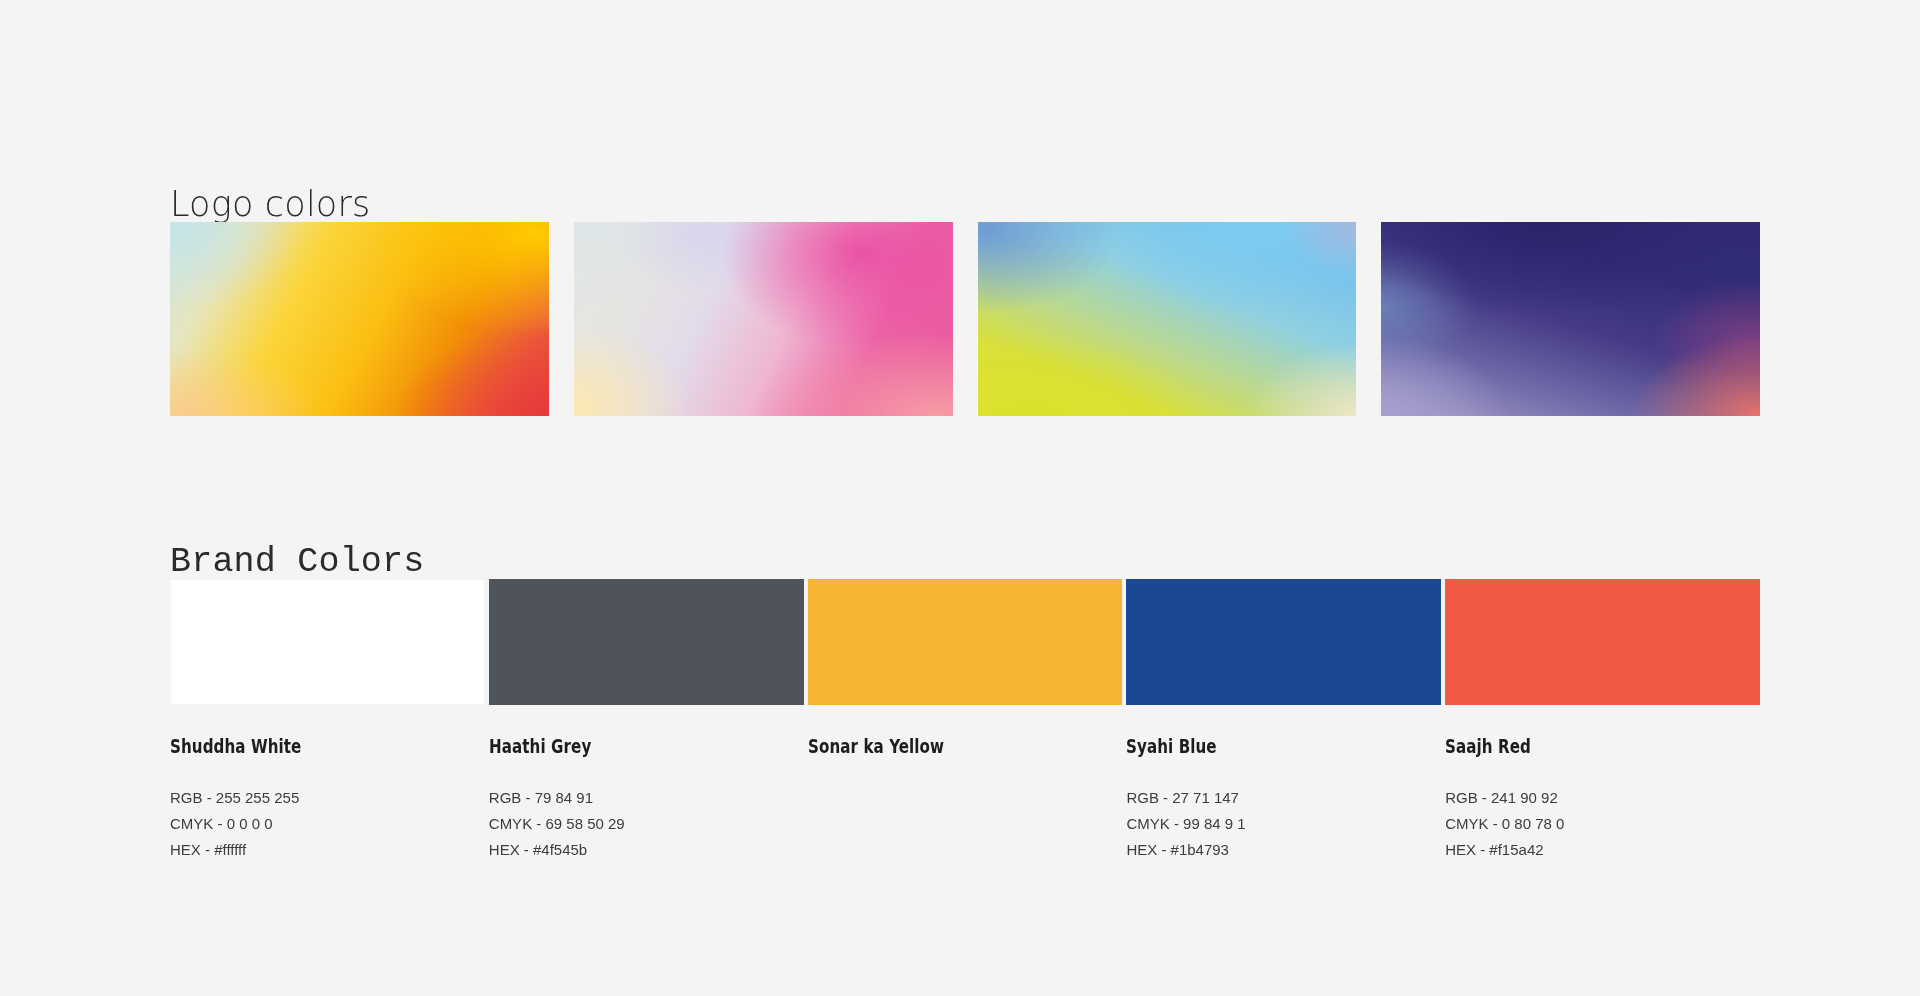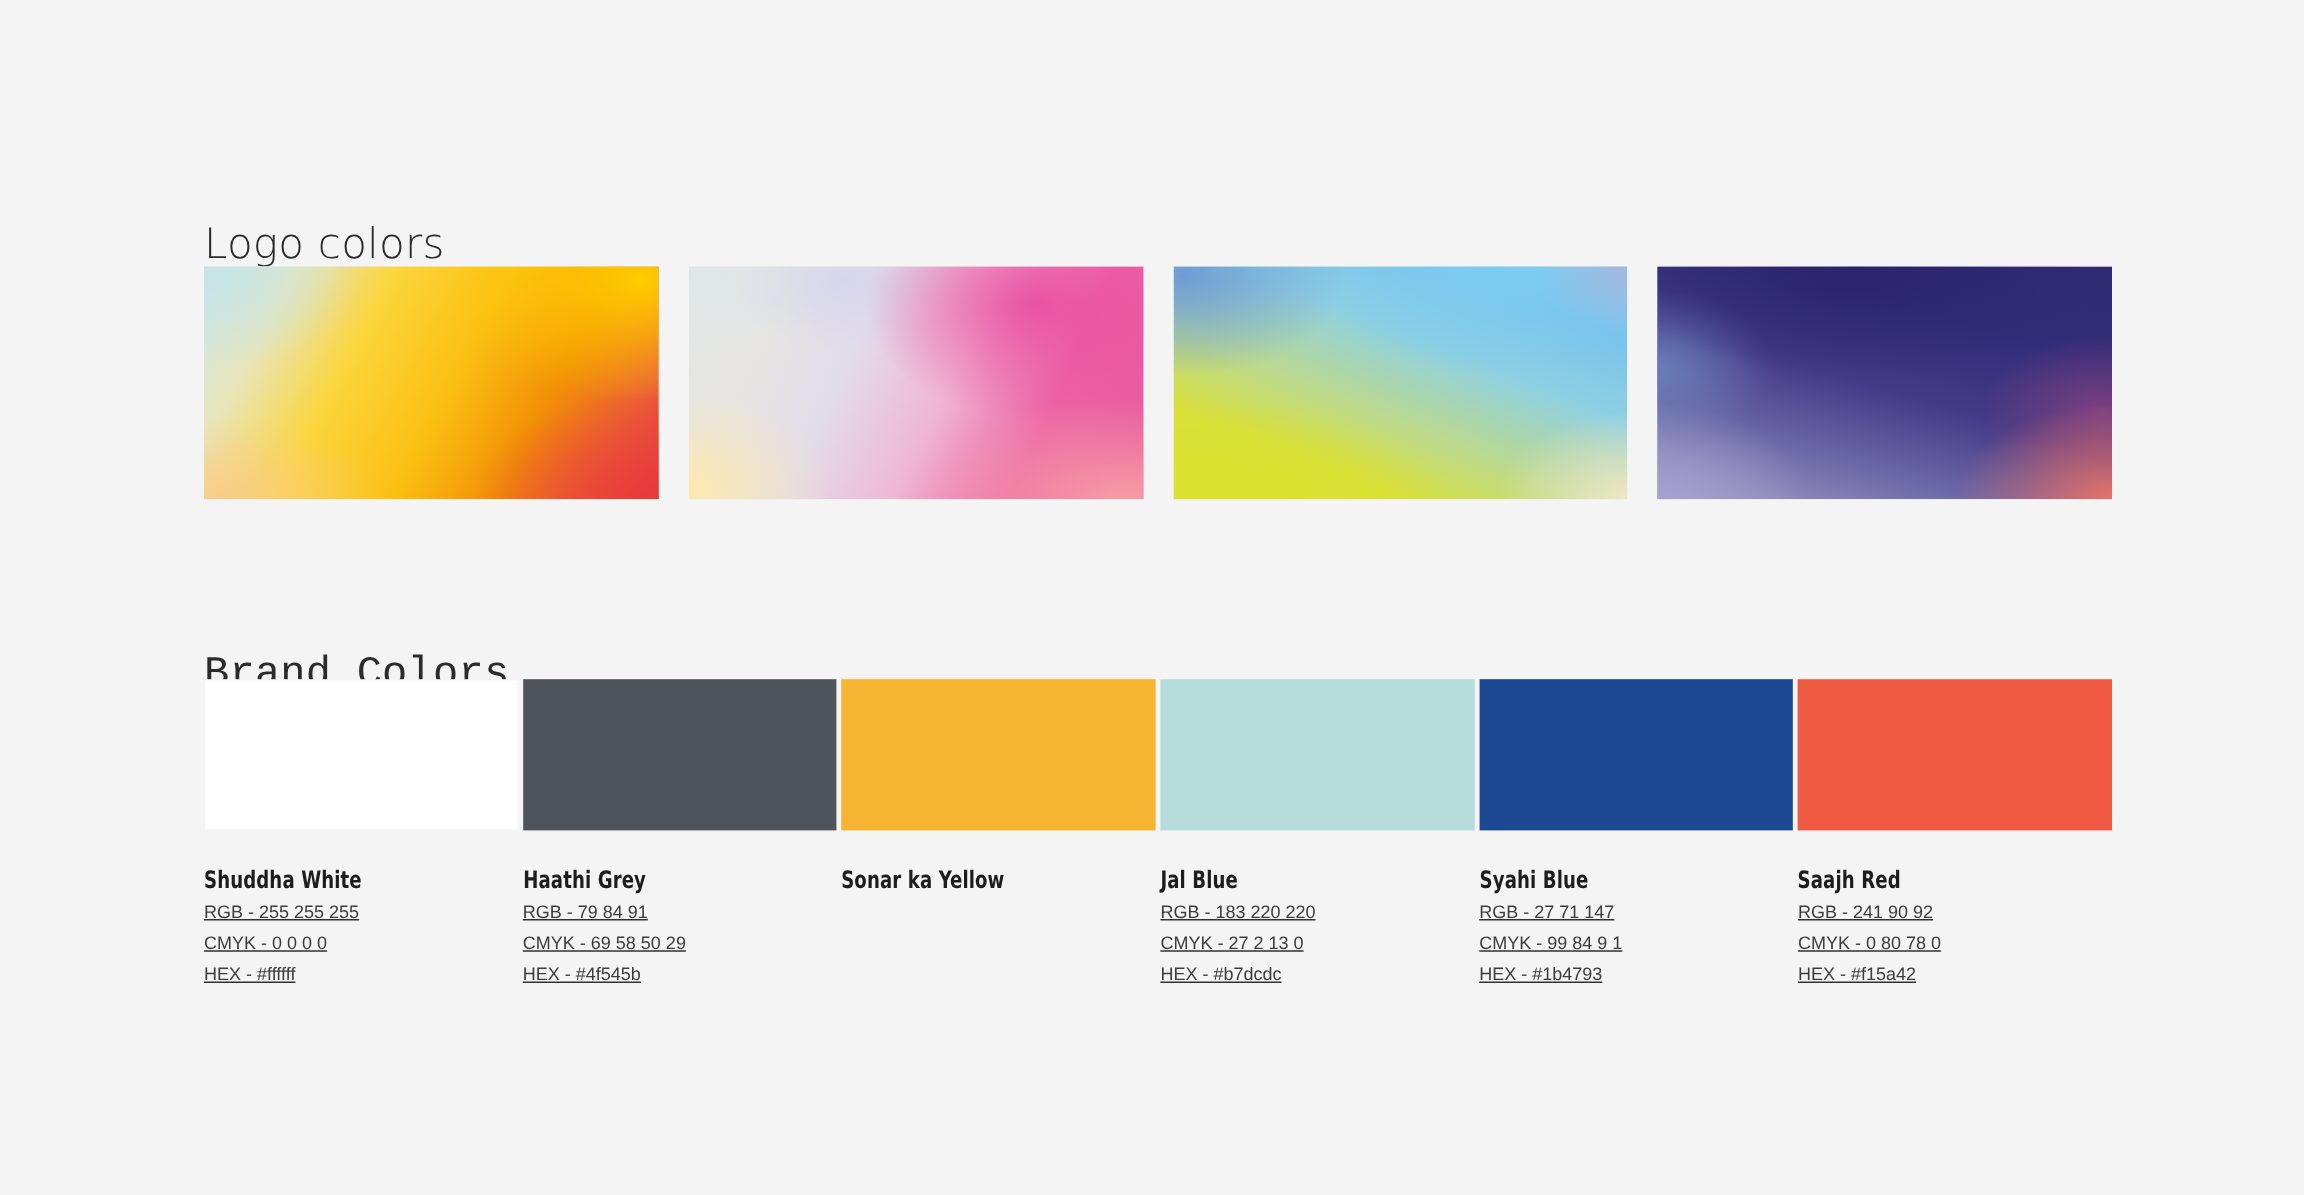--- a/index.html
+++ b/index.html
@@ -160,21 +160,21 @@
     background: radial-gradient(ellipse 34% 46% at 0% 44%, rgba(110,136,191,0.8) 0%, rgba(110,136,191,0) 74%);
   }
   .g4-e {
     background: radial-gradient(ellipse 36% 44% at 98% 62%, rgba(178,73,128,0.55) 0%, rgba(178,73,128,0) 74%);
   }
 
   
   .brand-row {
     position: absolute;
     left: 170px;
-    top: 566px;
+    top: 579px;
     width: 1590px;
     display: flex;
     gap: 4px;
   }
   .brand-item {
     flex: 1 1 0;
     display: flex;
     flex-direction: column;
   }
   .brand-chip {
@@ -187,22 +187,21 @@
     font-weight: 700;
     font-size: 20px;
     letter-spacing: 0.1px;
     color: #1d1d1d;
     transform: scaleX(0.84);
     transform-origin: left center;
     white-space: nowrap;
     line-height: 1.1;
   }
   .brand-specs {
-    margin-top: 4px;
-    text-decoration: underline;
+    margin-top: 28px;
   }
   .spec-line {
     font-family: "Liberation Sans", "DejaVu Sans", sans-serif;
     font-size: 15px;
     font-weight: 400;
     color: #3c3c3c;
     line-height: 26px;
     white-space: nowrap;
   }
   
@@ -276,29 +275,20 @@
         <div class="spec-line">CMYK - 69 58 50 29</div>
         <div class="spec-line">HEX - #4f545b</div>
       </div>
     </div>
 
     <div class="brand-item">
       <div class="brand-chip" style="background-color:#f5b532;"></div>
       <div class="brand-name">Sonar ka Yellow</div>
     </div>
 
-    <div class="brand-item">
-      <div class="brand-chip" style="background-color:#b7dcdc;"></div>
-      <div class="brand-name">Jal Blue</div>
-      <div class="brand-specs">
-        <div class="spec-line">RGB - 183 220 220</div>
-        <div class="spec-line">CMYK - 27 2 13 0</div>
-        <div class="spec-line">HEX - #b7dcdc</div>
-      </div>
-    </div>
 
     <div class="brand-item">
       <div class="brand-chip" style="background-color:#1b4793;"></div>
       <div class="brand-name">Syahi Blue</div>
       <div class="brand-specs">
         <div class="spec-line">RGB - 27 71 147</div>
         <div class="spec-line">CMYK - 99 84 9 1</div>
         <div class="spec-line">HEX - #1b4793</div>
       </div>
     </div>

